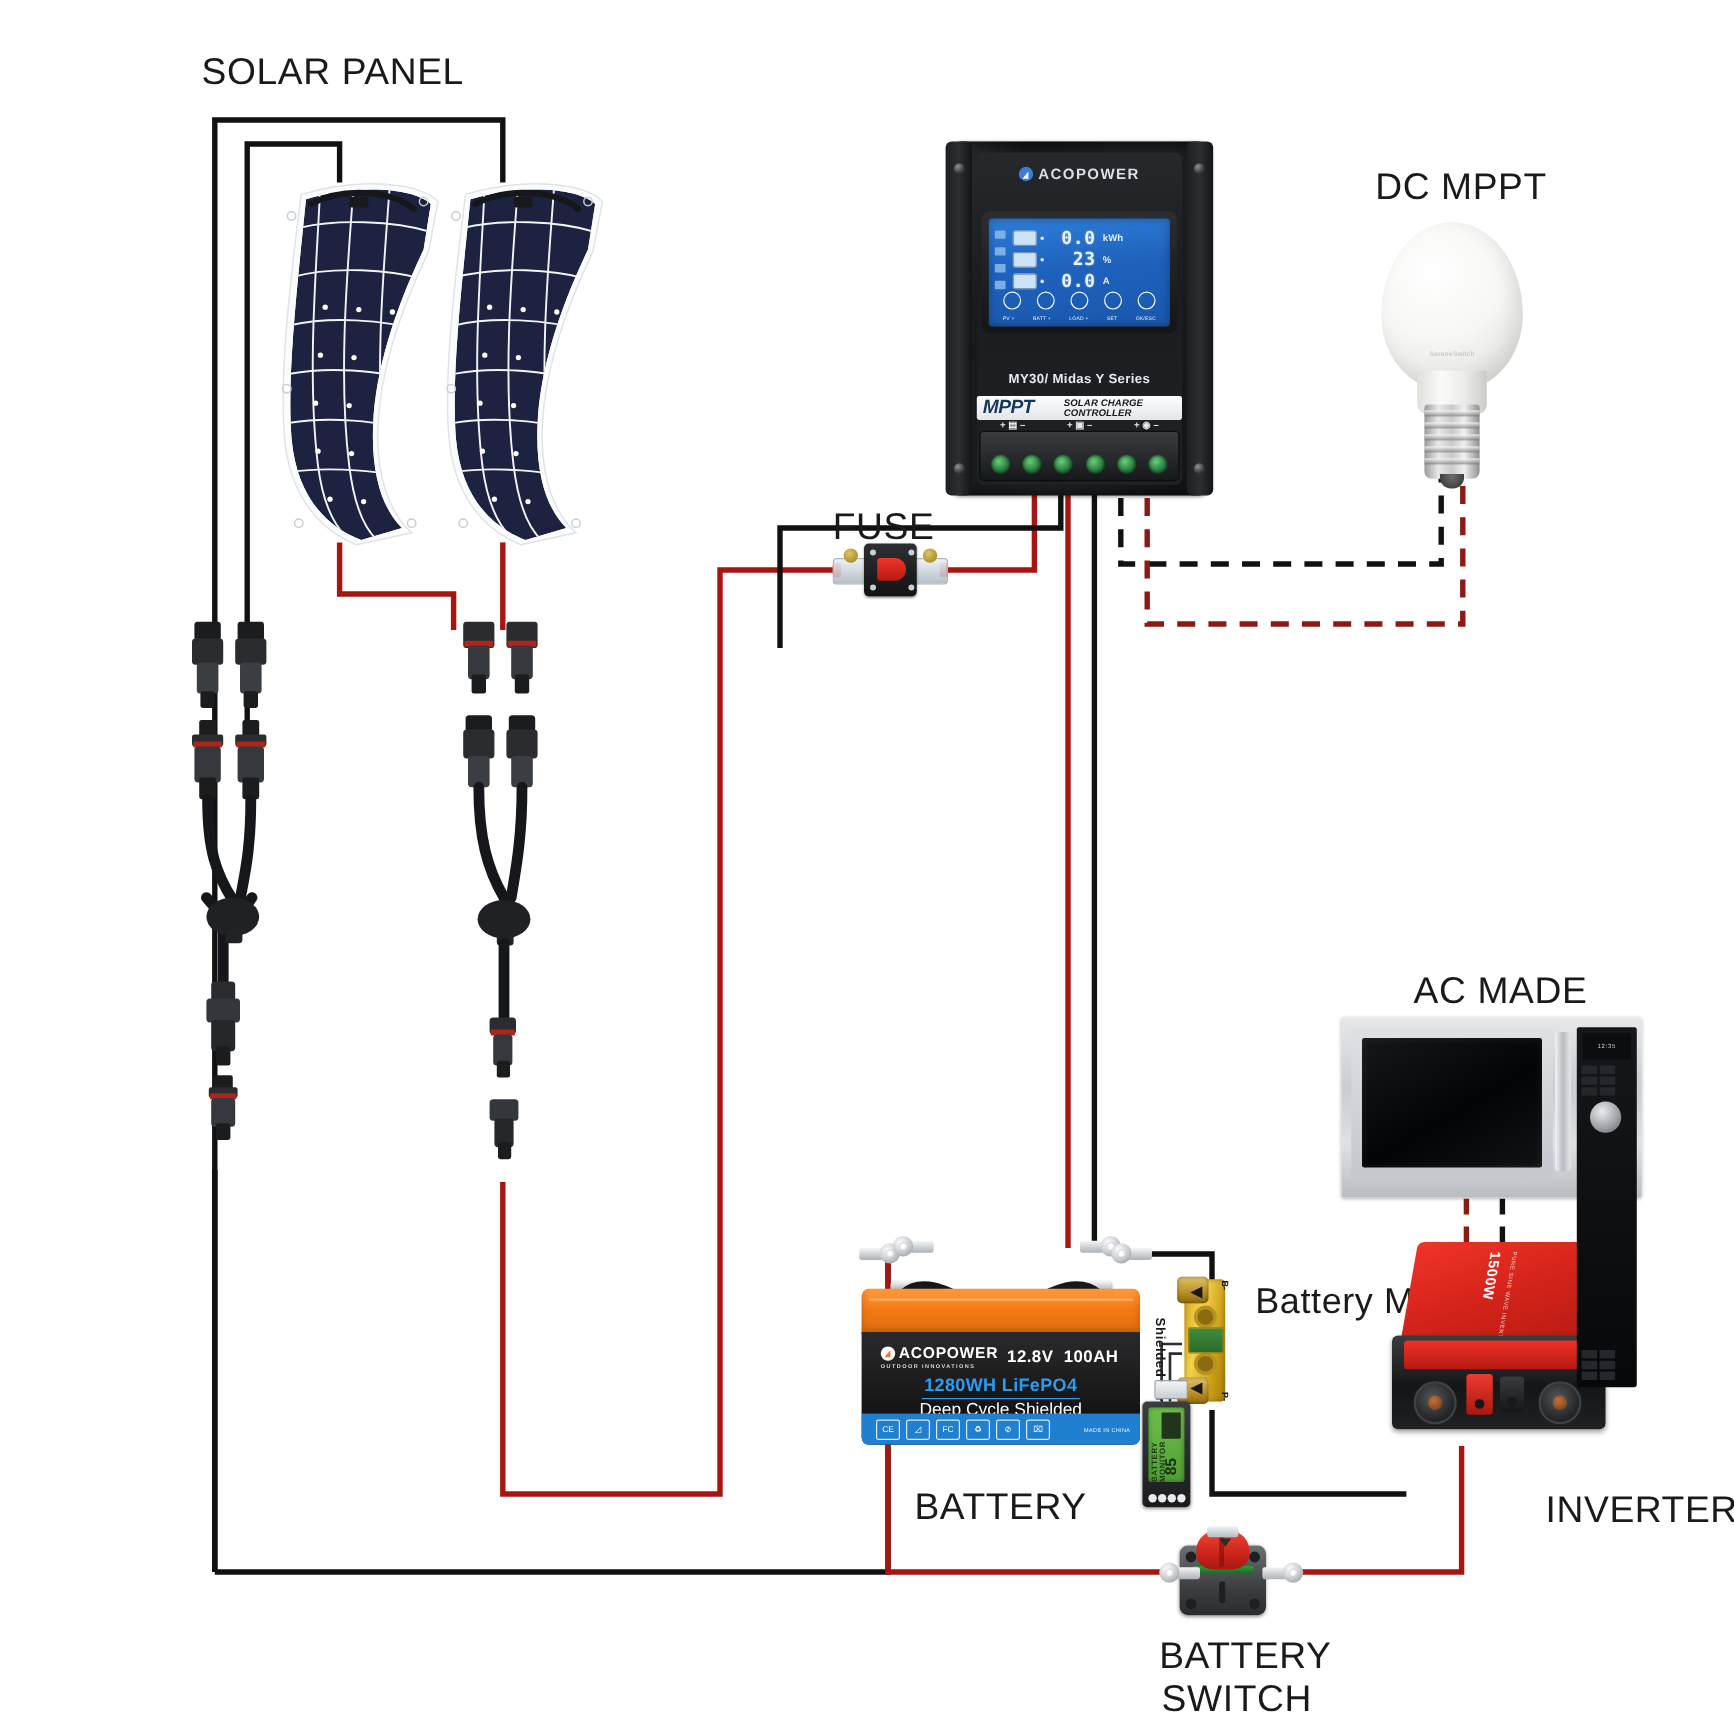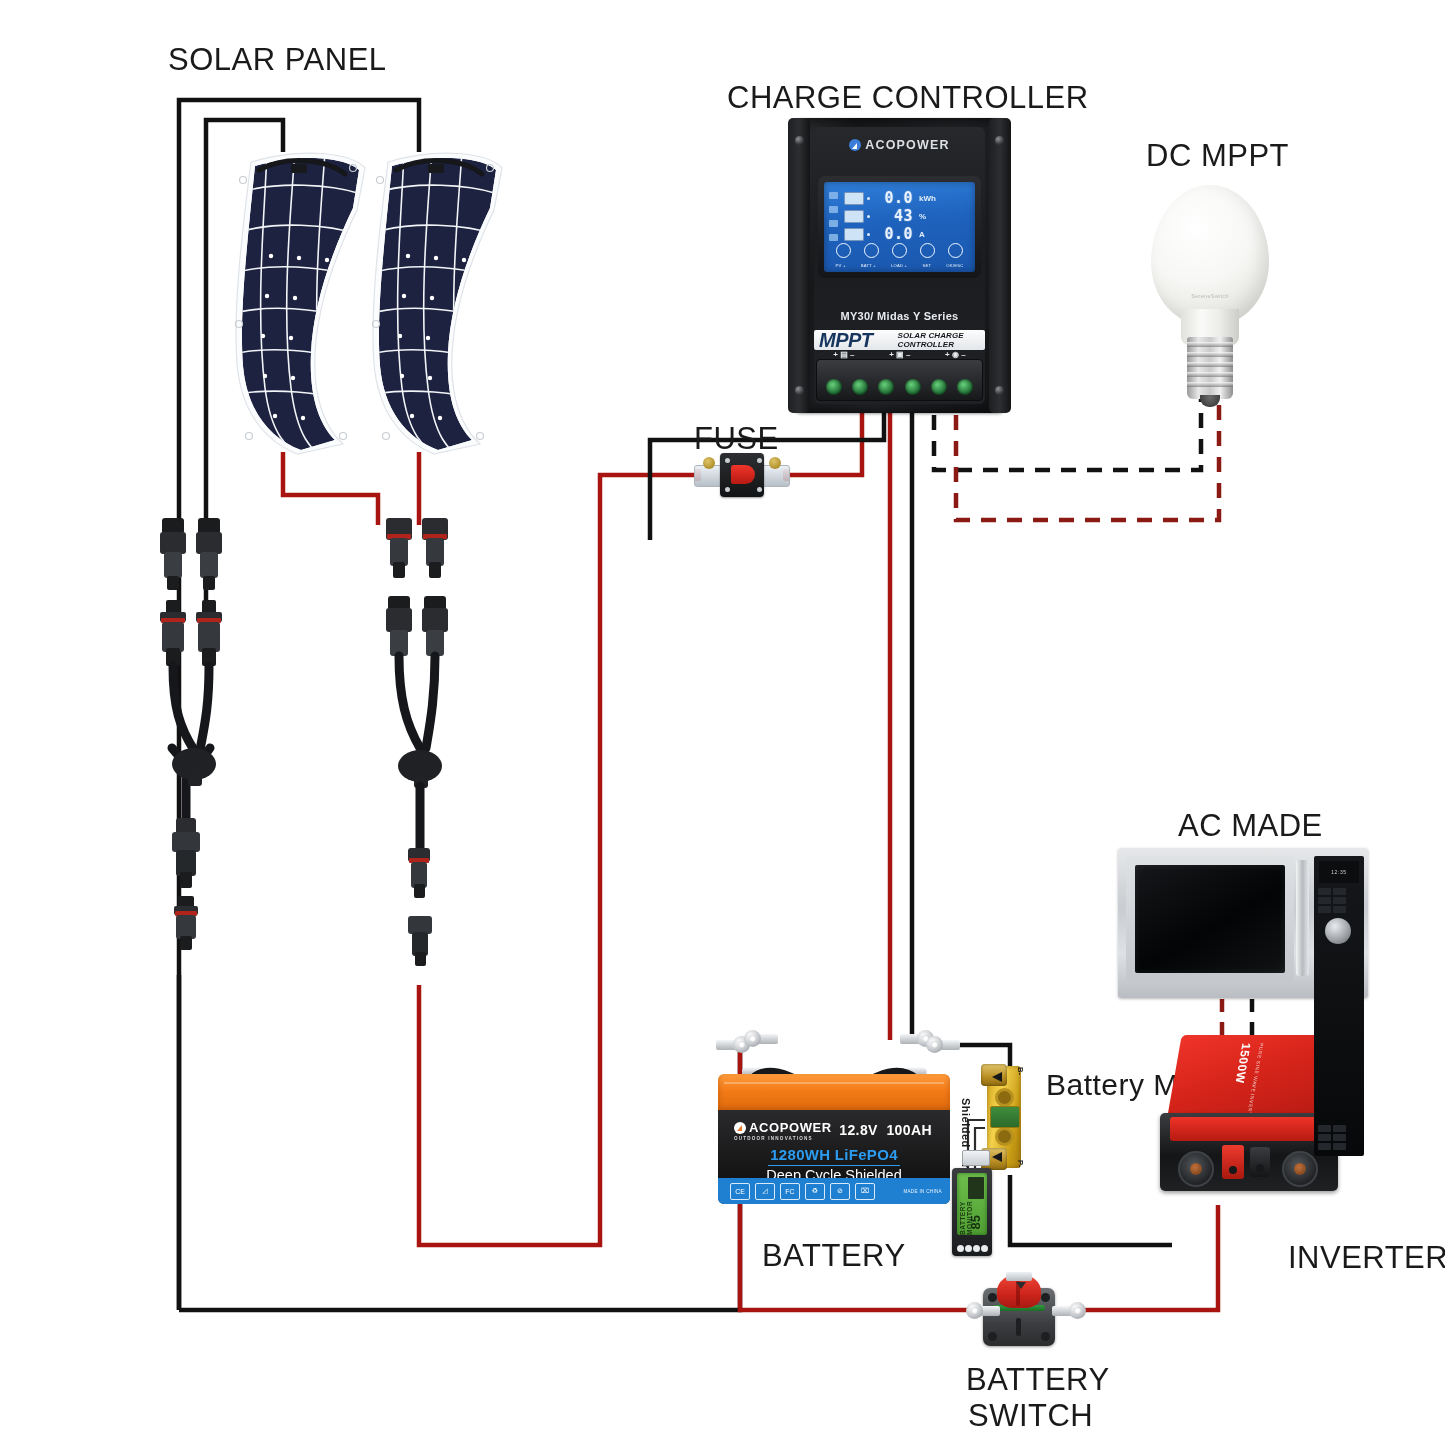--- a/index.html
+++ b/index.html
@@ -55,21 +55,21 @@
       display:flex;justify-content:space-around;align-items:flex-start;}
   .lcd .btns .b{width:13px;height:13px;border-radius:50%;border:1.6px solid #f2f8ff;}
   .lcd .btnlabels{position:absolute;left:4px;right:4px;bottom:0px;height:9px;
       display:flex;justify-content:space-around;}
   .lcd .btnlabels span{font-size:4.2px;color:#e8f2fc;letter-spacing:.2px;}
   .cc .model{position:absolute;left:0;right:0;top:192px;text-align:center;
       color:#e7eaee;font-size:11px;font-weight:bold;letter-spacing:.3px;}
   .cc .mpptbar{position:absolute;left:22px;right:22px;top:212px;height:20px;
       background:linear-gradient(180deg,#fdfdfd,#e3e6ea);border-radius:2px;
       display:flex;align-items:center;padding:0 5px;box-sizing:border-box;gap:5px;}
-  .cc .mpptbar .m{color:#17365d;font-size:20px;font-weight:bold;font-style:italic;letter-spacing:-.5px;}
+  .cc .mpptbar .m{color:#17365d;font-size:16px;font-weight:bold;font-style:italic;letter-spacing:-.5px;}
   .cc .mpptbar .s{color:#15181c;font-size:8px;font-weight:bold;font-style:italic;letter-spacing:.1px;margin-left:20px;}
   .cc .termbar{position:absolute;left:24px;right:24px;bottom:12px;height:42px;border-radius:4px;
       background:linear-gradient(180deg,#3a3c40,#17181a);border:1px solid #0c0d0e;
       display:flex;align-items:flex-end;justify-content:space-around;padding:0 4px 5px;box-sizing:border-box;}
   .cc .term{width:16px;height:16px;border-radius:50%;
       background:radial-gradient(circle at 40% 35%,#66d07a,#1f6b33 65%,#0d2b16);
       box-shadow:inset 0 0 3px rgba(0,0,0,.7);}
   .cc .termtop{position:absolute;left:24px;right:24px;bottom:52px;height:13px;
       display:flex;align-items:center;justify-content:space-around;}
   .cc .termtop span{color:#e9ecef;font-size:8px;font-weight:bold;}
@@ -286,21 +286,20 @@
     <path d="M1085,1310 L1218,1310 L1218,1205" fill="none" stroke="#a81410" stroke-width="4.5"></path>
 
     <path d="M1222,1035 L1222,990" fill="none" stroke="#8c1a14" stroke-width="4.5" stroke-dasharray="13 10"></path>
     <path d="M1252,1035 L1252,990" fill="none" stroke="#111" stroke-width="4.5" stroke-dasharray="13 10"></path>
 
     <path d="M985,1120 L968,1120 L968,1168" fill="none" stroke="#2a2c2e" stroke-width="2.2"></path>
     <path d="M985,1128 L975,1128 L975,1168" fill="none" stroke="#2a2c2e" stroke-width="2.2"></path>
   </svg>
 
   <div class="lbl big" style="left:168px;top:42px;">SOLAR PANEL</div>
-  <div class="lbl big" style="left:727px;top:80px;">CHARGE CONTROLLER</div>
   <div class="lbl big" style="left:1146px;top:138px;">DC MPPT</div>
   <div class="lbl big" style="left:1178px;top:808px;">AC MADE</div>
   <div class="lbl big" style="left:694px;top:421px;">FUSE</div>
   <div class="lbl big" style="left:762px;top:1238px;">BATTERY</div>
   <div class="lbl mid" style="left:1046px;top:1068px;">Battery Monitor</div>
   <div class="lbl big" style="left:966px;top:1362px;">BATTERY</div>
   <div class="lbl big" style="left:968px;top:1398px;">SWITCH</div>
   <div class="lbl big" style="left:1288px;top:1240px;">INVERTER</div>
   <div class="lbl" style="left:960px;top:1098px;font-size:11px;font-weight:bold;writing-mode:vertical-rl;">Shielded wire</div>
 
@@ -528,21 +527,21 @@
         <div class="rows">
           <div class="row">
             <span class="ic"></span>
             <span class="dot"></span>
             <span class="val">0.0</span>
             <span class="unit">kWh</span>
           </div>
           <div class="row">
             <span class="ic"></span>
             <span class="dot"></span>
-            <span class="val">43</span>
+            <span class="val">23</span>
             <span class="unit">%</span>
           </div>
           <div class="row">
             <span class="ic"></span>
             <span class="dot"></span>
             <span class="val">0.0</span>
             <span class="unit">A</span>
           </div>
         </div>
         <div class="btns">

